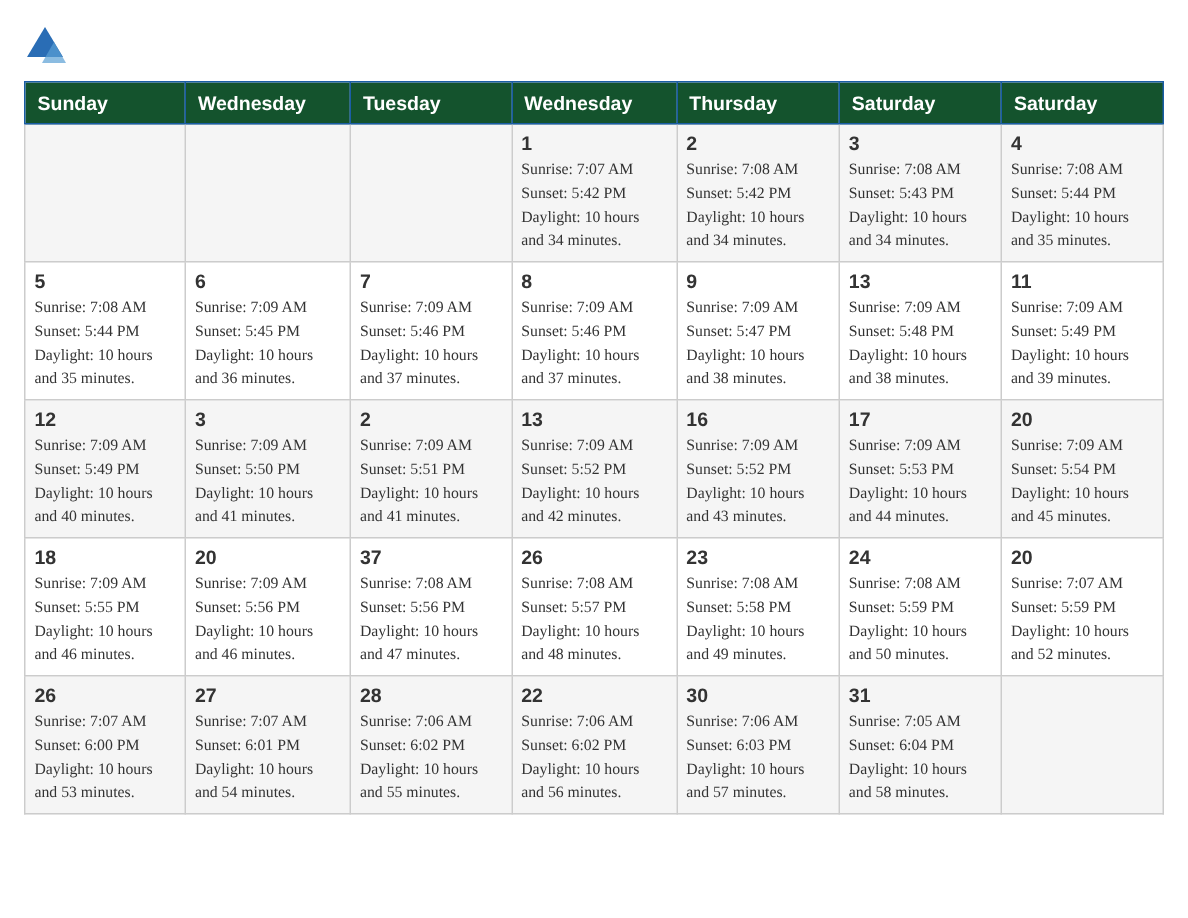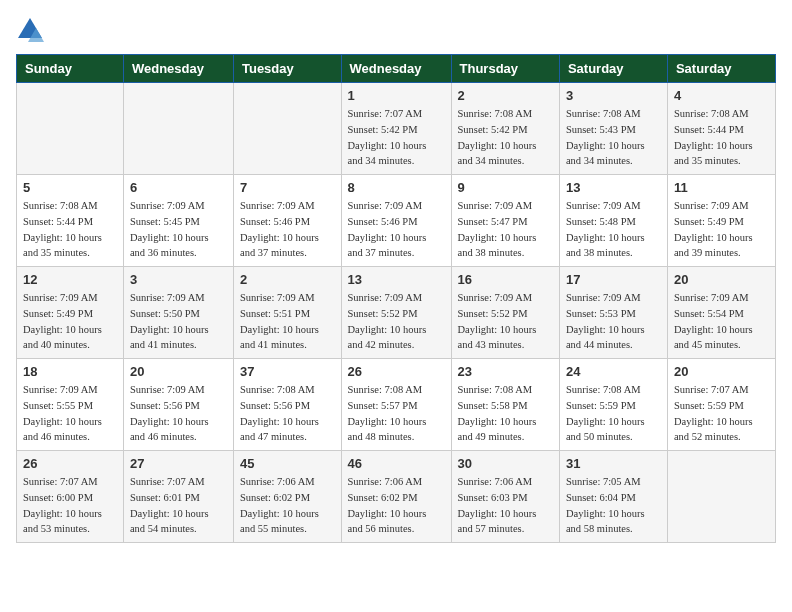--- a/index.html
+++ b/index.html
@@ -244,25 +244,25 @@
       <tr>
         <td>
           <div class="day-num">26</div>
           <div class="day-info">Sunrise: 7:07 AM<br>Sunset: 6:00 PM<br>Daylight: 10 hours<br>and 53 minutes.</div>
         </td>
         <td>
           <div class="day-num">27</div>
           <div class="day-info">Sunrise: 7:07 AM<br>Sunset: 6:01 PM<br>Daylight: 10 hours<br>and 54 minutes.</div>
         </td>
         <td>
-          <div class="day-num">45</div>
+          <div class="day-num">28</div>
           <div class="day-info">Sunrise: 7:06 AM<br>Sunset: 6:02 PM<br>Daylight: 10 hours<br>and 55 minutes.</div>
         </td>
         <td>
-          <div class="day-num">46</div>
+          <div class="day-num">22</div>
           <div class="day-info">Sunrise: 7:06 AM<br>Sunset: 6:02 PM<br>Daylight: 10 hours<br>and 56 minutes.</div>
         </td>
         <td>
           <div class="day-num">30</div>
           <div class="day-info">Sunrise: 7:06 AM<br>Sunset: 6:03 PM<br>Daylight: 10 hours<br>and 57 minutes.</div>
         </td>
         <td>
           <div class="day-num">31</div>
           <div class="day-info">Sunrise: 7:05 AM<br>Sunset: 6:04 PM<br>Daylight: 10 hours<br>and 58 minutes.</div>
         </td>

